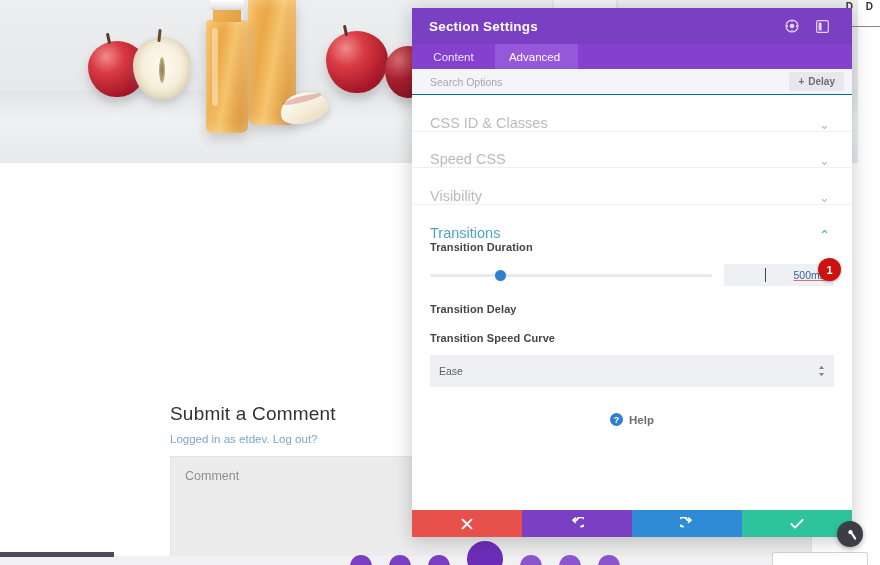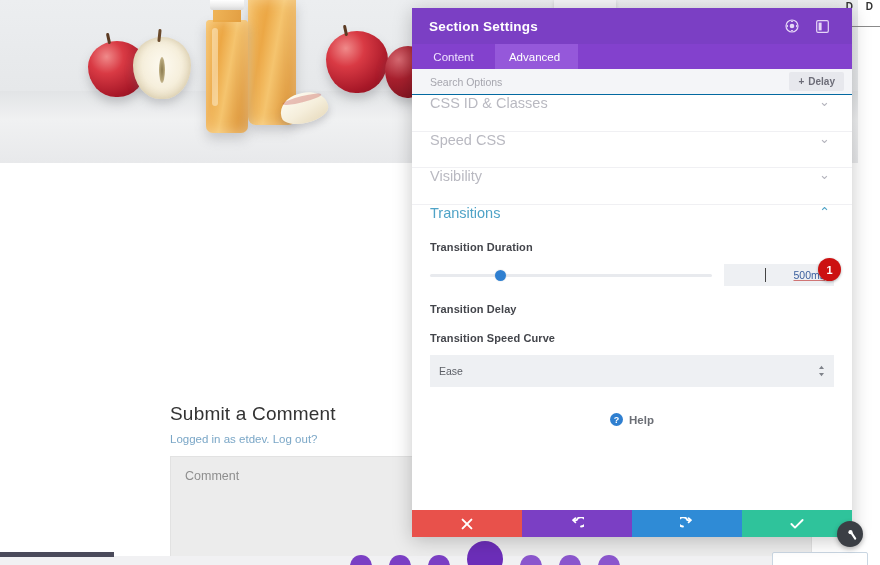--- a/index.html
+++ b/index.html
@@ -163,21 +163,21 @@
   }
   .search-input::placeholder { color:#a6a6ae; }
   .filter-btn {
     background:#e7e8ed; color:#6d6d78; font-size:10px; font-weight:bold;
     padding:4px 9px; border-radius:2px; cursor:pointer; display:flex; align-items:center; gap:4px;
   }
 
   .panel-body { flex:1; overflow:hidden; background:#fff; }
 
   .accordion {
-    height:36.5px; display:flex; align-items:flex-start; padding:0 22px 0 18px;
+    height:36.5px; display:flex; align-items:flex-end; padding:0 22px 0 18px;
     border-bottom:1px solid #f0f0f3; cursor:pointer;
   }
   .accordion .acc-title { font-size:14.5px; color:#b9b9c1; font-weight:400; }
   .accordion .chev { margin-left:auto; color:#b4b4bd; font-size:13px; line-height:1; }
 
   .accordion.open { border-bottom:none; }
   .accordion.open .acc-title { color:#4fa3c7; }
   .accordion.open .chev { color:#4fa3c7; }
 
   .section-fields { padding:0 18px 0 18px; }

